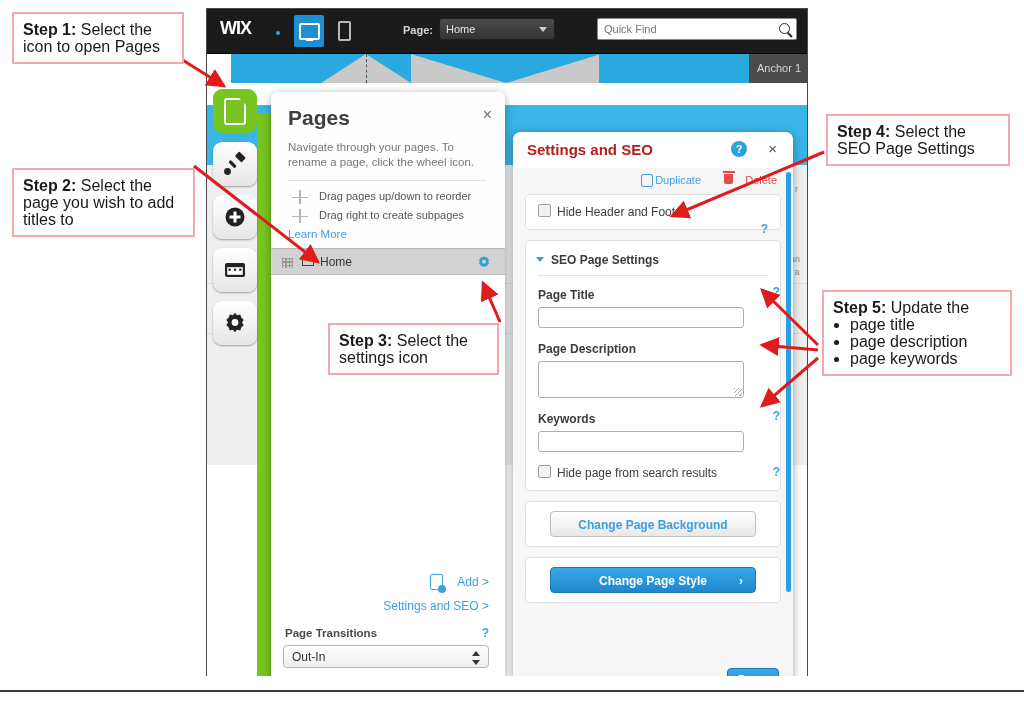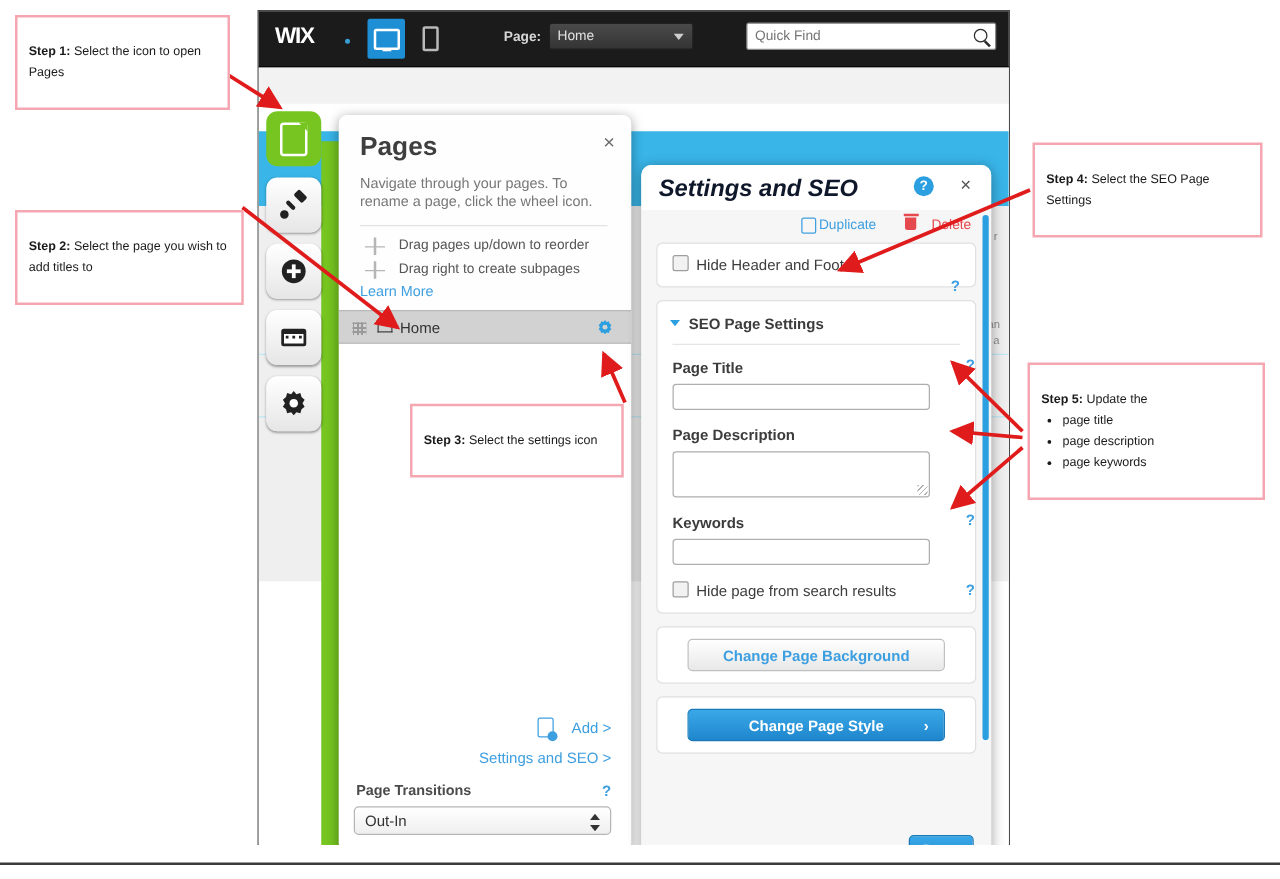--- a/index.html
+++ b/index.html
@@ -184,21 +184,21 @@
   .stepper{position:absolute;right:8px;top:5px;width:8px;height:14px;}
   .stepper:before{content:"";position:absolute;left:0;top:0;border-left:4px solid transparent;border-right:4px solid transparent;border-bottom:5px solid #333;}
   .stepper:after{content:"";position:absolute;left:0;bottom:0;border-left:4px solid transparent;border-right:4px solid transparent;border-top:5px solid #333;}
 
   
   .seo-panel{
     position:absolute;left:306px;top:78px;width:280px;height:569px;z-index:9;
     background:#f6f6f6;border-radius:8px;box-shadow:0 2px 10px rgba(0,0,0,.35);overflow:hidden;
   }
   .seo-head{position:relative;height:36px;background:#ffffff;border-bottom:1px solid #dcdcdc;}
-  .seo-title{position:absolute;left:14px;top:9px;font-size:19px;font-weight:bold;color:#0f172a;font-style:italic;}
+  .seo-title{position:absolute;left:14px;top:9px;font-size:15px;font-weight:bold;color:#b91c1c;}
   .help-dot{
     position:absolute;right:46px;top:9px;width:16px;height:16px;border-radius:50%;
     background:#2b9fe0;color:#fff;font-size:11px;font-weight:bold;text-align:center;line-height:16px;
   }
   .seo-x{position:absolute;right:16px;top:9px;font-size:15px;color:#555;line-height:16px;}
   .seo-body{position:absolute;left:0;top:36px;width:280px;height:494px;background:#f6f6f6;overflow:hidden;}
   .dupdel{position:relative;height:26px;}
   .dup{position:absolute;right:92px;top:6px;font-size:11px;color:#3e9fe0;}
   .dup-ico{position:absolute;right:140px;top:6px;width:10px;height:11px;border:1.5px solid #3e9fe0;border-radius:2px;}
   .del{position:absolute;right:16px;top:6px;font-size:11px;color:#e5484d;}
@@ -243,21 +243,21 @@
   .done-btn{
     position:absolute;right:14px;top:6px;width:52px;height:23px;border-radius:4px;
     background:linear-gradient(#3aa9e8,#1f86cd);border:1px solid #1a7ab8;box-sizing:border-box;
     color:#fff;font-size:12px;font-weight:bold;text-align:center;line-height:22px;
   }
   .seo-scroll{position:absolute;right:2px;top:40px;width:5px;height:420px;border-radius:3px;background:#2b9fe0;}
 
   
   .callout{
     position:absolute;background:#fff;border:2px solid #f4a7b0;box-sizing:border-box;
-    padding:19px 9px;font-size:10px;color:#1a1a1a;line-height:17px;z-index:20;
+    padding:7px 9px;font-size:16px;color:#1a1a1a;line-height:17px;z-index:20;
   }
   .callout b{font-weight:bold;}
   .callout ul{margin:0;padding-left:17px;list-style:disc;}
   .callout li{line-height:17px;}
   svg.arrows{position:absolute;left:0;top:0;width:1024px;height:703px;z-index:19;pointer-events:none;}
   .bottomline{position:absolute;left:0;top:690px;width:1024px;height:2px;background:#3a3a3a;}
 </style>
 </head>
 <body>
 
@@ -283,20 +283,31 @@
       </div>
 
       <div class="quickfind">
         <input type="text" placeholder="Quick Find" style="">
         <span class="qf-glass"></span>
       </div>
     </div>
 
     <div class="canvas">
 
+      <div class="site-header">
+        <div class="white-left"></div>
+        <div class="gray-block"></div>
+        <div class="tri1"></div>
+        <div class="tri2"></div>
+        <div class="blue-right"></div>
+        <div class="dashed-line"></div>
+        <div class="anchor-bar">
+          <span>Anchor 1</span>
+        </div>
+      </div>
 
       <div class="canvas-body">
         <div class="blue-strip-a"></div>
         <div class="gray-sheet"></div>
         <div class="hairline" style="top:200px"></div>
         <div class="hairline" style="top:250px"></div>
         <div class="right-blue-1"></div>
         <div class="right-blue-2"></div>
         <div class="right-dark"></div>
         <div class="right-teal"></div>

